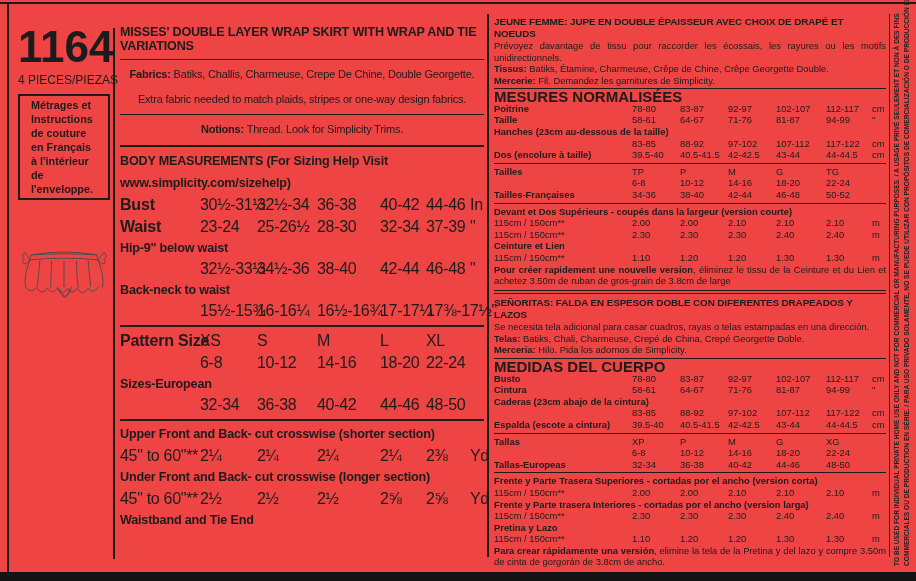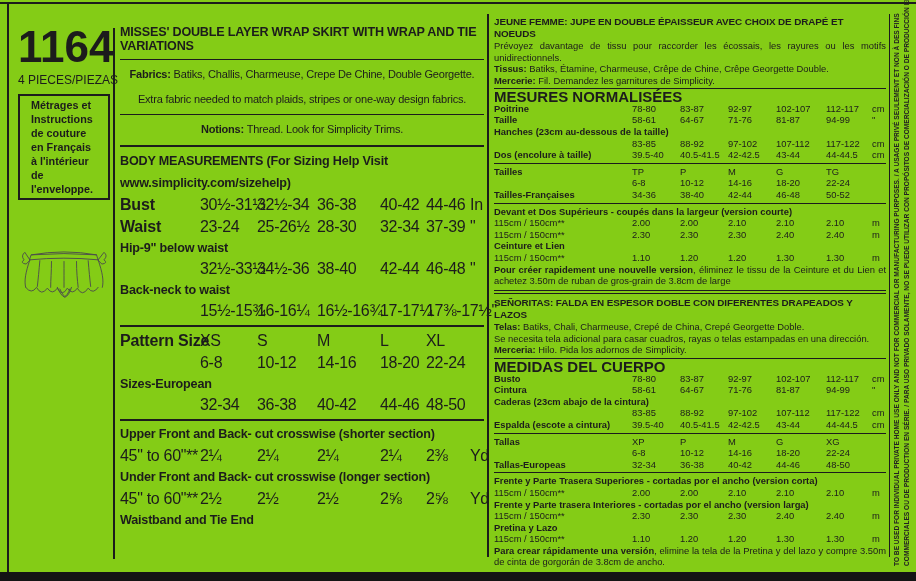--- a/index.html
+++ b/index.html
@@ -1,16 +1,16 @@
 <!DOCTYPE html>
 <html><head>
 <meta charset="utf-8">
 <style>
   html,body { margin:0; padding:0; background:#cfccc7; }
-  .page { position:relative; width:916px; height:581px; background:#84cc16; overflow:hidden;
+  .page { position:relative; width:916px; height:581px; background:#ef4444; overflow:hidden;
           font-family:"Liberation Sans", sans-serif; color:#1c1c1c; }
   .top-rule { position:absolute; top:2px; left:0; right:0; height:2px; background:#1c1c1c; }
   .bottom-bar { position:absolute; bottom:0; left:0; right:0; height:9px; background:#141414; }
   .left-rule { position:absolute; left:7px; top:2px; bottom:9px; width:2px; background:#1c1c1c; }
   .v1 { position:absolute; left:113px; top:28px; bottom:22px; width:2px; background:#1c1c1c; }
   .v2 { position:absolute; left:487px; top:14px; bottom:24px; width:2px; background:#1c1c1c; }
   .v3 { position:absolute; left:889px; top:14px; bottom:24px; width:1px; background:#1c1c1c; }
 
   
   .left-col { position:absolute; left:18px; top:26px; width:92px; }
@@ -295,22 +295,22 @@
       <span>1.20</span>
       <span>1.30</span>
       <span>1.30</span>
       <span>m</span>
     </div>
     <div class="rpara rjust"><span class="b">Pour créer rapidement une nouvelle version</span><span>, éliminez le tissu de la Ceinture et du Lien et achetez 3.50m de ruban de gros-grain de 3.8cm de large</span></div>
 
     <div class="hr-double"></div>
 
     <div class="rtitle">SEÑORITAS: FALDA EN ESPESOR DOBLE CON DIFERENTES DRAPEADOS Y LAZOS</div>
+    <div class="rpara">Se necesita tela adicional para casar cuadros, rayas o telas estampadas en una dirección.</div>
     <div class="rpara"><span class="b">Telas:</span><span> Batiks, Chali, Charmeuse, Crepé de China, Crepé Georgette Doble.</span></div>
-    <div class="rpara">Se necesita tela adicional para casar cuadros, rayas o telas estampadas en una dirección.</div>
     <div class="rpara"><span class="b">Merceria:</span><span> Hilo. Pida los adornos de Simplicity.</span></div>
     <div class="rhr2"></div>
     <div class="rhead">MEDIDAS DEL CUERPO</div>
 
     <div class="rrow">
       <span class="rl">Busto</span>
       <span>78-80</span>
       <span>83-87</span>
       <span>92-97</span>
       <span>102-107</span>

